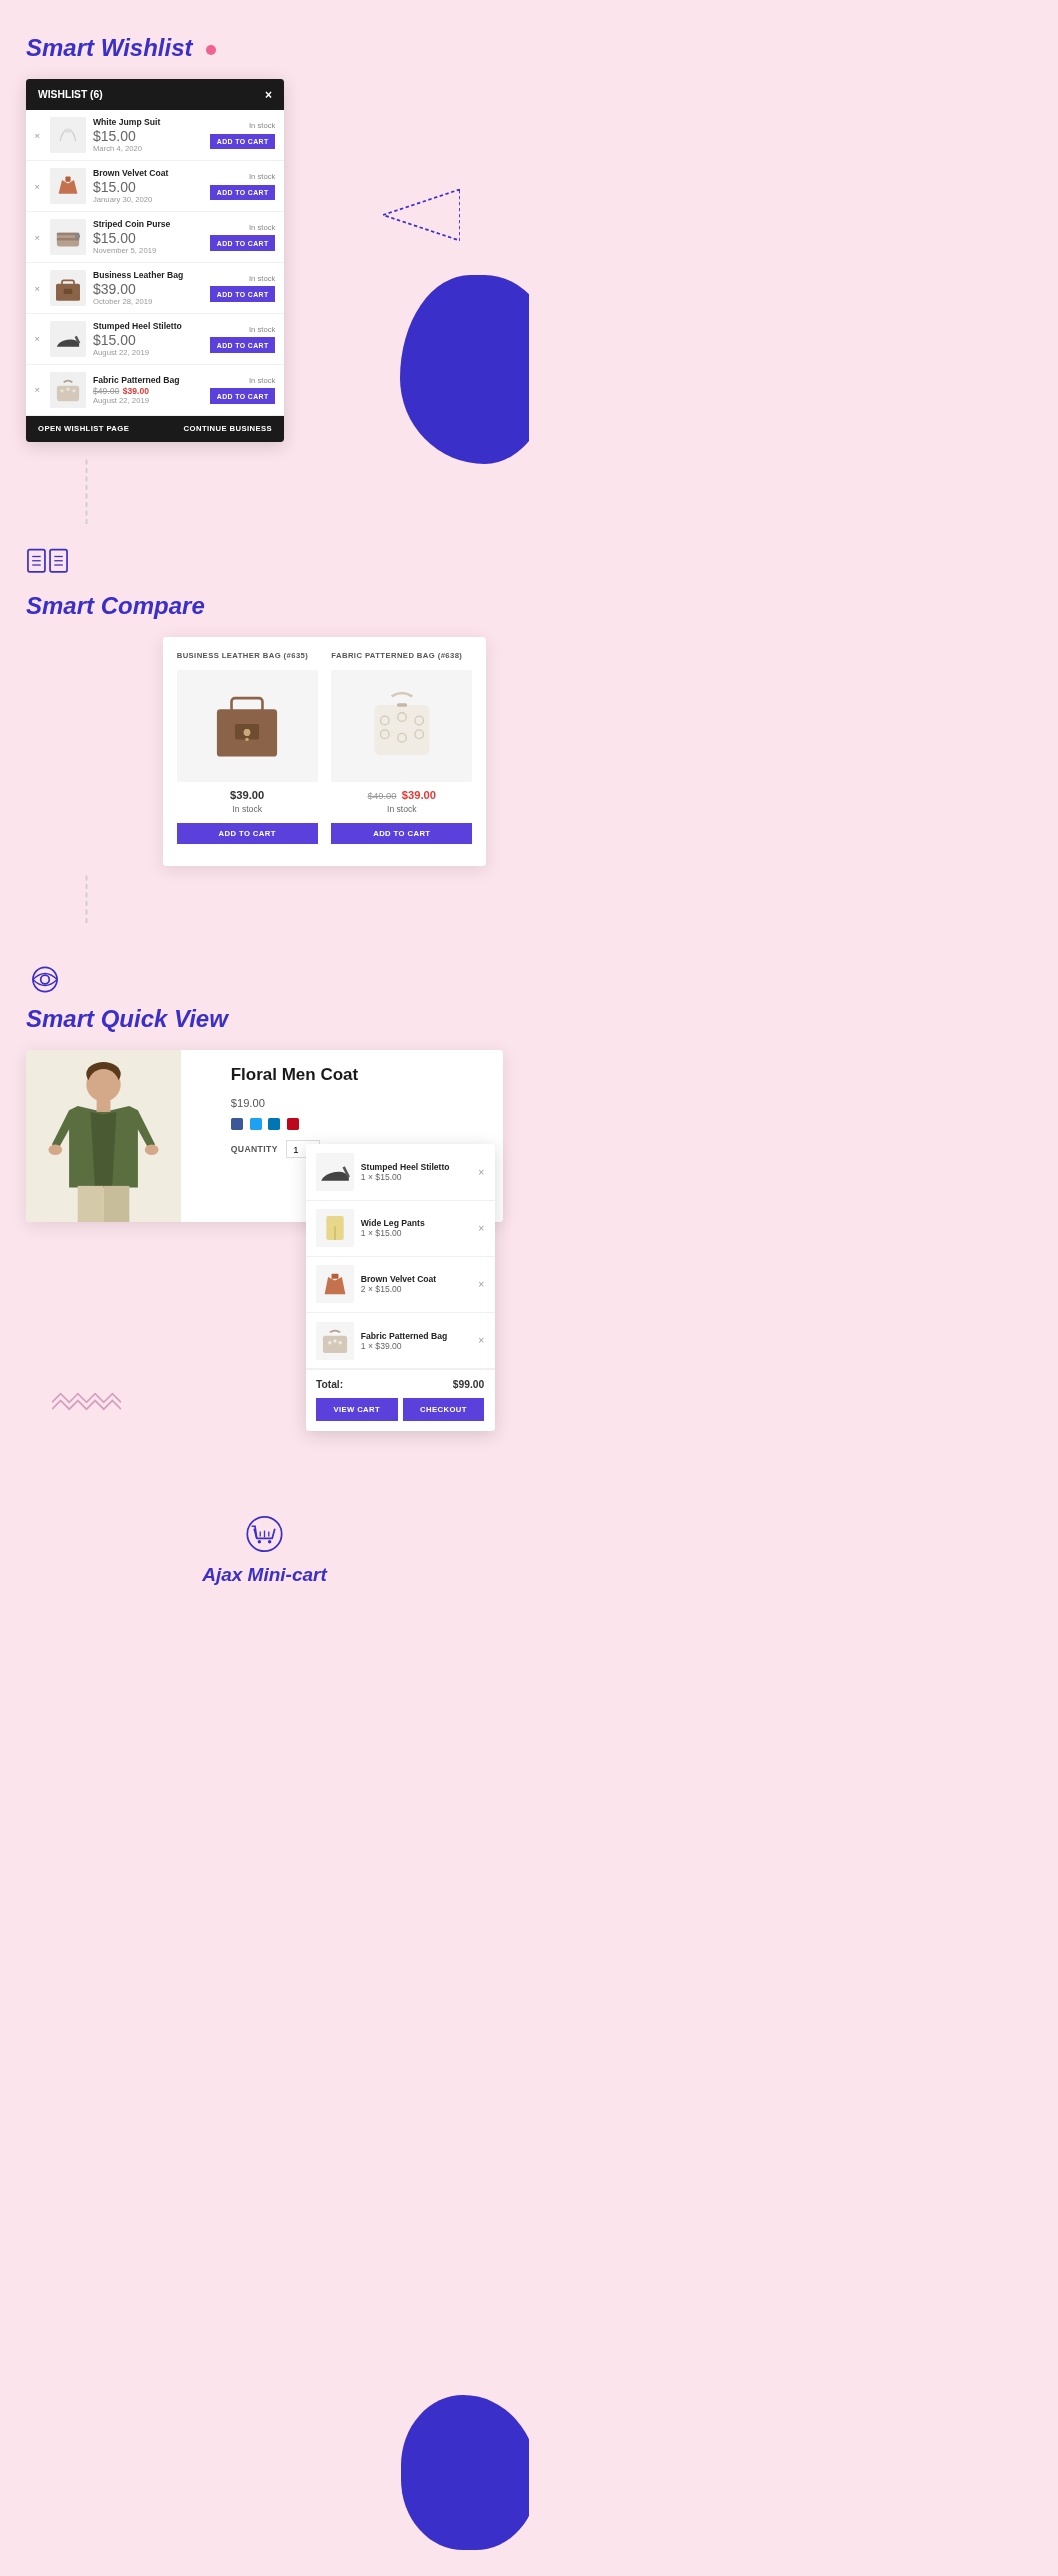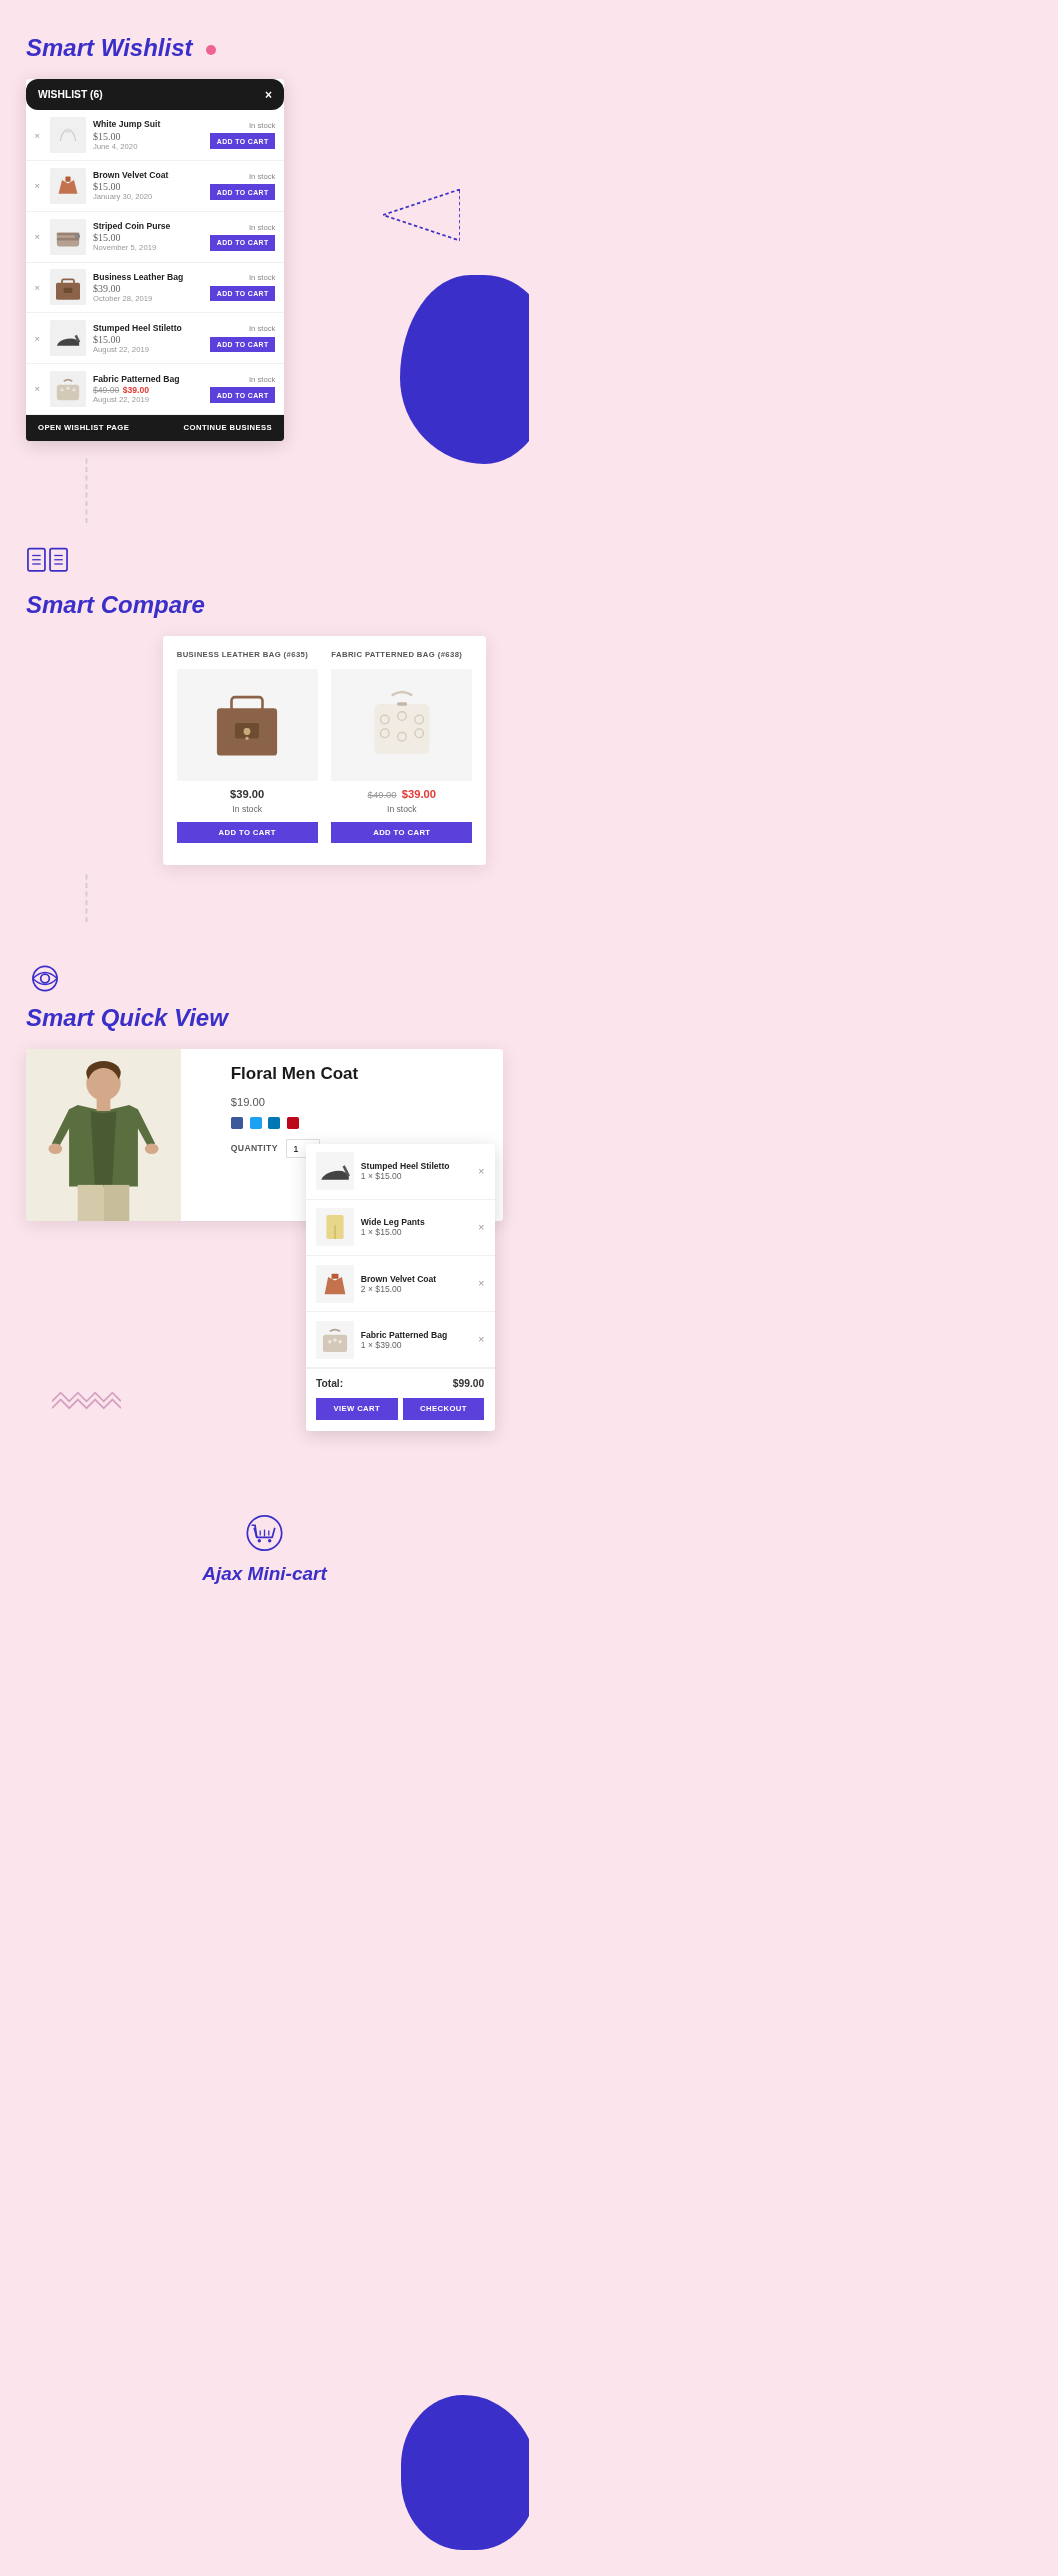--- a/index.html
+++ b/index.html
@@ -78,21 +78,20 @@
     }
     .wishlist-header {
       background: #1a1a1a;
       color: #fff;
       padding: 8.6px 12px;
       display: flex;
       justify-content: space-between;
       align-items: center;
       font-size: 10.3px;
       font-weight: 700;
-      border-radius: 12px;
     }
     .wishlist-close {
       color: #fff;
       cursor: pointer;
       font-size: 12px;
     }
     .wishlist-item {
       display: flex;
       align-items: center;
       padding: 6.9px 8.6px;
@@ -117,23 +116,22 @@
       flex: 1;
       min-width: 0;
     }
     .wishlist-name {
       font-size: 8.6px;
       font-weight: 700;
       color: #222;
       line-height: 1.3;
     }
     .wishlist-price {
-      font-size: 10px;
+      font-size: 14px;
       color: #666;
-      font-family: Liberation Serif, serif;
     }
     .wishlist-date {
       font-size: 7.7px;
       color: #999;
     }
     .wishlist-stock {
       font-size: 7.7px;
       color: #888;
       text-align: right;
     }
@@ -490,21 +488,21 @@
         <div class="wishlist-img">
           <svg width="36" height="36" viewBox="0 0 42 42">
               <rect width="42" height="42" fill="#f0f0f0"></rect>
               <path d="M12,28 Q14,16 21,14 Q28,16 30,28" fill="none" stroke="#ccc" stroke-width="1.5"></path>
               <rect x="17" y="14" width="8" height="4" fill="#ddd"></rect>
             </svg>
         </div>
         <div class="wishlist-info">
           <div class="wishlist-name">White Jump Suit</div>
           <div class="wishlist-price">$15.00</div>
-          <div class="wishlist-date">June 4, 2020</div>
+          <div class="wishlist-date">March 4, 2020</div>
         </div>
         <div class="wishlist-right">
           <div class="wishlist-stock">In stock</div>
           <button class="wishlist-add-btn">ADD TO CART</button>
         </div>
       </div>
 
       <div class="wishlist-item">
         <span class="wishlist-remove">×</span>
         <div class="wishlist-img">

